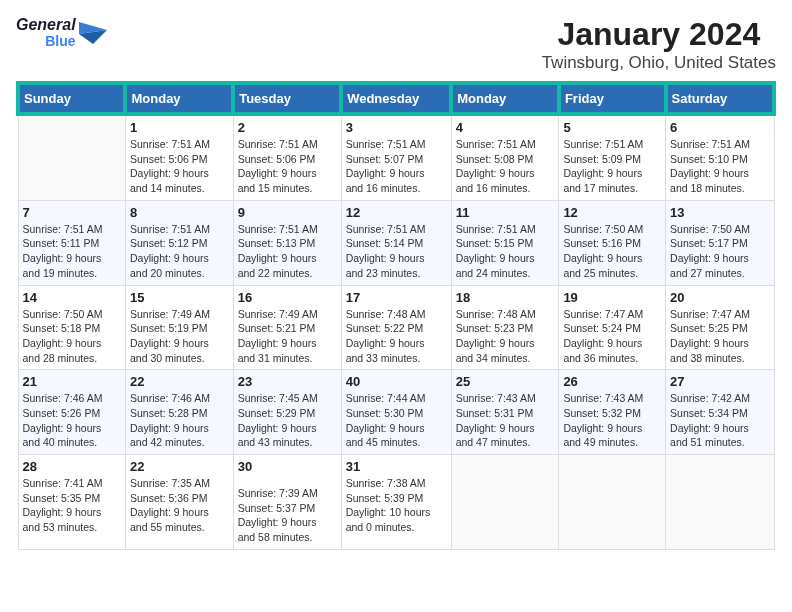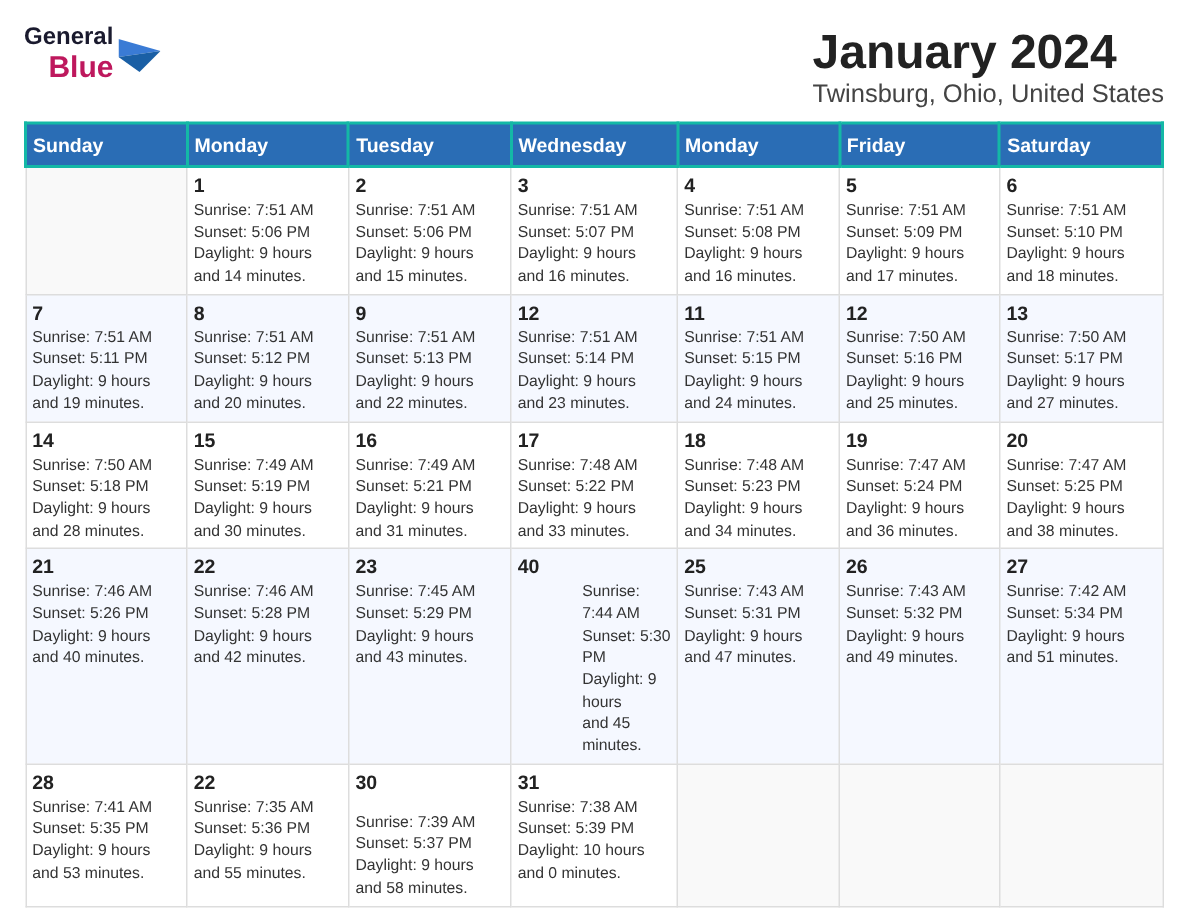--- a/index.html
+++ b/index.html
@@ -15,21 +15,21 @@
       align-items: flex-start;
       justify-content: space-between;
       margin-bottom: 8px;
     }
     .logo {
       display: flex;
       flex-direction: column;
       align-items: flex-start;
     }
     .title-section {
-      text-align: left;
+      text-align: center;
     }
     .month-title {
       font-size: 32px;
       font-weight: bold;
       color: #222;
     }
     .location {
       font-size: 17px;
       color: #444;
     }
@@ -40,21 +40,21 @@
     }
     thead tr {
       background-color: #2a6db5;
       color: #fff;
     }
     thead th {
       padding: 6px 4px;
       text-align: left;
       font-size: 13px;
       font-weight: bold;
-      border: 2px solid #14b8a6;
+      border: 4px solid #14b8a6;
     }
     tbody tr {
       border-bottom: 1px solid #ccc;
     }
     tbody td {
       vertical-align: top;
       padding: 4px 4px;
       border: 1px solid #ddd;
       height: 80px;
       width: 113px;
@@ -78,22 +78,22 @@
       background-color: #f5f8ff;
     }
   </style>
 </head>
 <body>
 
 <div class="header">
   <div class="logo">
     <div style="display:flex;align-items:center;gap:0;">
       <div style="display:flex;flex-direction:column;align-items:flex-end;line-height:1.1;">
-        <span style="font-size:16px;font-weight:bold;color:#1a1a2e;">General</span>
-        <span style="font-size:20px;font-weight:bold;color:#be185d;">Blue</span>
+        <span style="font-size:16px;font-weight:bold;color:#1a1a2e;font-style:italic;">General</span>
+        <span style="font-size:14px;font-weight:bold;color:#3b82f6;">Blue</span>
       </div>
       <svg width="28" height="32" viewBox="0 0 28 32" style="margin-left:3px;">
         <polygon points="0,6 28,14 0,18" fill="#3a7bd5"></polygon>
         <polygon points="0,18 28,14 14,28" fill="#1a5fa5"></polygon>
       </svg>
     </div>
   </div>
   <div class="title-section">
     <div class="month-title">January 2024</div>
     <div class="location">Twinsburg, Ohio, United States</div>
@@ -277,21 +277,21 @@
         </td>
         <td>
           <span class="day-number">23</span>
           <div class="day-info" style="white-space: pre-line;">Sunrise: 7:45 AM
 Sunset: 5:29 PM
 Daylight: 9 hours
 and 43 minutes.</div>
         </td>
         <td>
           <span class="day-number">40</span>
-          <div class="day-info" style="white-space: pre-line; margin-left: 43px;">Sunrise: 7:44 AM
+          <div class="day-info" style="white-space: pre-line;">Sunrise: 7:44 AM
 Sunset: 5:30 PM
 Daylight: 9 hours
 and 45 minutes.</div>
         </td>
         <td>
           <span class="day-number">25</span>
           <div class="day-info" style="white-space: pre-line;">Sunrise: 7:43 AM
 Sunset: 5:31 PM
 Daylight: 9 hours
 and 47 minutes.</div>

